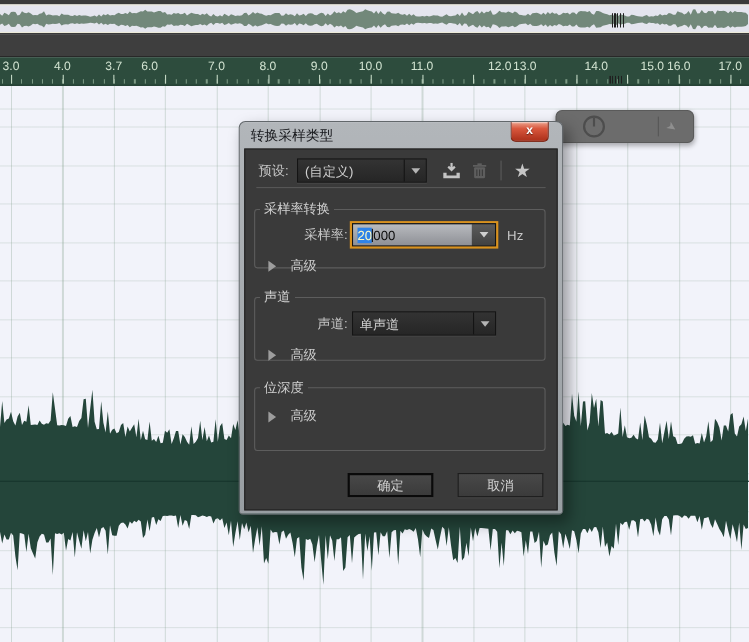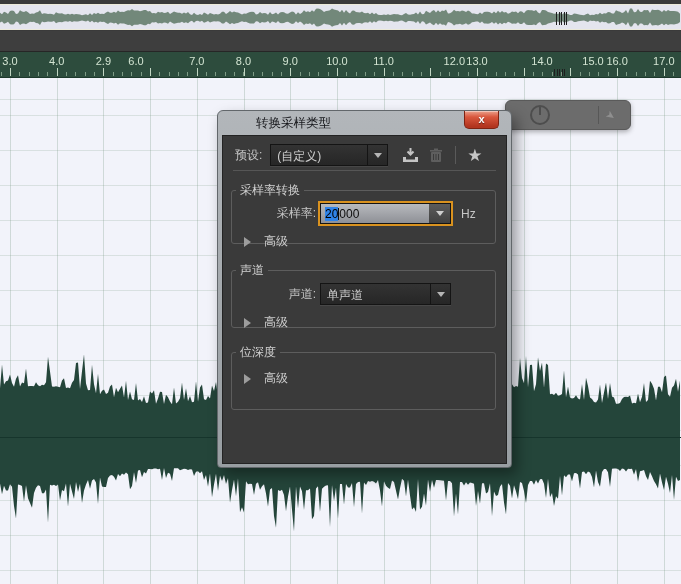--- a/index.html
+++ b/index.html
@@ -46,21 +46,21 @@
   .knob { width:20px; height:20px; border:2px solid #4d4d4d; border-radius:50%; margin-left:24px; position:relative; }
   .knob::after { content:""; position:absolute; left:7px; top:0; width:2px; height:8px; background:#4d4d4d; }
   .fb-sep { width:1px; height:18px; background:#575757; margin-left:48px; }
   .pin-icon { margin-left:7px; color:#8f8f8f; font-size:11px; transform:rotate(35deg); }
 
   
   .dialog { position:absolute; left:217px; top:110px; width:295px; height:358px; z-index:10;
             background:linear-gradient(#b2b6ba,#989ea2); border:1px solid #62676b;
             border-radius:6px 6px 4px 4px; padding:0 4px 4px; box-shadow:5px 7px 14px rgba(0,0,0,.38); }
   .titlebar { height:24px; display:flex; align-items:center; }
-  .title-text { color:#15161a; font-size:12.5px; padding-left:6px;margin-left:28px; }
+  .title-text { color:#15161a; font-size:12.5px; padding-left:6px; }
   .close-btn { position:absolute; top:0; right:12px; width:35px; height:18px;
                background:linear-gradient(#eba28d, #d9573d 35%, #b2351f 90%);
                border:1px solid #7e2312; border-top:none; border-radius:0 0 5px 5px;
                color:#fff; font-weight:bold; font-size:11px; text-align:center; line-height:17px;
                text-shadow:0 1px 1px rgba(0,0,0,.5); box-shadow:inset 0 1px 0 rgba(255,255,255,.4); }
 
   .dialog-body { position:relative; height:329px; background:#3a3a3a; border:1px solid #232323;
                  color:#cccccc; font-size:12px;padding-left:21px; }
 
   .preset-row { position:absolute; top:8px; left:12px; right:10px; height:22px; display:flex; align-items:center; }
@@ -74,21 +74,21 @@
   .combo-dark .arr { width:20px; border-left:1px solid #141414; display:flex; align-items:center; justify-content:center; }
   .tri { width:0; height:0; border:4px solid transparent; border-top:5px solid #b5b5b5; margin-top:4px; }
 
   
   .combo-light { display:flex; height:21px; border:1px solid #141414; align-items:stretch; }
   .combo-light .txt { width:108px; background:linear-gradient(#b8babe,#8e9096); color:#0d0d0d;
                       padding:3px 0 0 4px; white-space:nowrap; overflow:hidden; }
   .combo-light .arr { width:21px; background:linear-gradient(#5b5b5b,#414141); display:flex; align-items:center; justify-content:center; }
   .combo-light .arr .tri { border-top-color:#cfcfcf; }
   .focus-ring { box-shadow:0 0 0 2px var(--accent-focus,#d9921f); }
-  .sel { background:var(--selection-blue,#2f83e8); color:#000000; }
+  .sel { background:var(--selection-blue,#2f83e8); color:#fef9c3; }
   .caret { display:inline-block; width:1px; height:12px; background:#0c0c0c; vertical-align:-2px; }
 
   fieldset { position:absolute; left:8px; right:10px; border:1px solid #5d5d5d; border-radius:3px; }
   legend { color:#d2d2d2; padding:0 4px; margin-left:4px; font-size:12px; }
   .f1 { top:46px; height:62px; } .f2 { top:126px; height:66px; } .f3 { top:208px; height:66px; }
   .frow { display:flex; align-items:center; margin:4px 6px 0 0; }
   .frow .flabel { width:88px; text-align:right; padding-right:4px; color:#c6c6c6; }
   .suffix { margin-left:10px; color:#c6c6c6; }
   .arow { display:flex; align-items:center; margin:9px 0 0 12px; }
   .arrow-right { width:0; height:0; border:5px solid transparent; border-left:7px solid #9d9d9d; margin-right:8px; }
@@ -117,21 +117,21 @@
 
 <div class="gapbar"></div>
 
 <div class="ruler" id="ruler">
   <div class="ruler-minor"></div>
   <div class="hatch hatch-ruler"></div>
 <span class="ruler-label" style="left: 10px;">3.0</span>
     <div class="ruler-major" style="left: 10px;"></div>
     <span class="ruler-label" style="left: 56.7px;">4.0</span>
     <div class="ruler-major" style="left: 56.7px;"></div>
-    <span class="ruler-label" style="left: 103.4px;">2.9</span>
+    <span class="ruler-label" style="left: 103.4px;">3.7</span>
     <div class="ruler-major" style="left: 103.4px;"></div>
     <span class="ruler-label" style="left: 136px;">6.0</span>
     <div class="ruler-major" style="left: 150.1px;"></div>
     <span class="ruler-label" style="left: 196.8px;">7.0</span>
     <div class="ruler-major" style="left: 196.8px;"></div>
     <span class="ruler-label" style="left: 243.5px;">8.0</span>
     <div class="ruler-major" style="left: 243.5px;"></div>
     <span class="ruler-label" style="left: 290.2px;">9.0</span>
     <div class="ruler-major" style="left: 290.2px;"></div>
     <span class="ruler-label" style="left: 336.9px;">10.0</span>
@@ -237,15 +237,19 @@
     </fieldset>
 
     <fieldset class="f3">
       <legend>位深度</legend>
       <div class="arow">
         <span class="arrow-right"></span>
         <span>高级</span>
       </div>
     </fieldset>
 
+    <div class="btn-row">
+      <div class="btn btn-default">确定</div>
+      <div class="btn">取消</div>
+    </div>
 
   </div>
 </div>
 
 </body></html>

